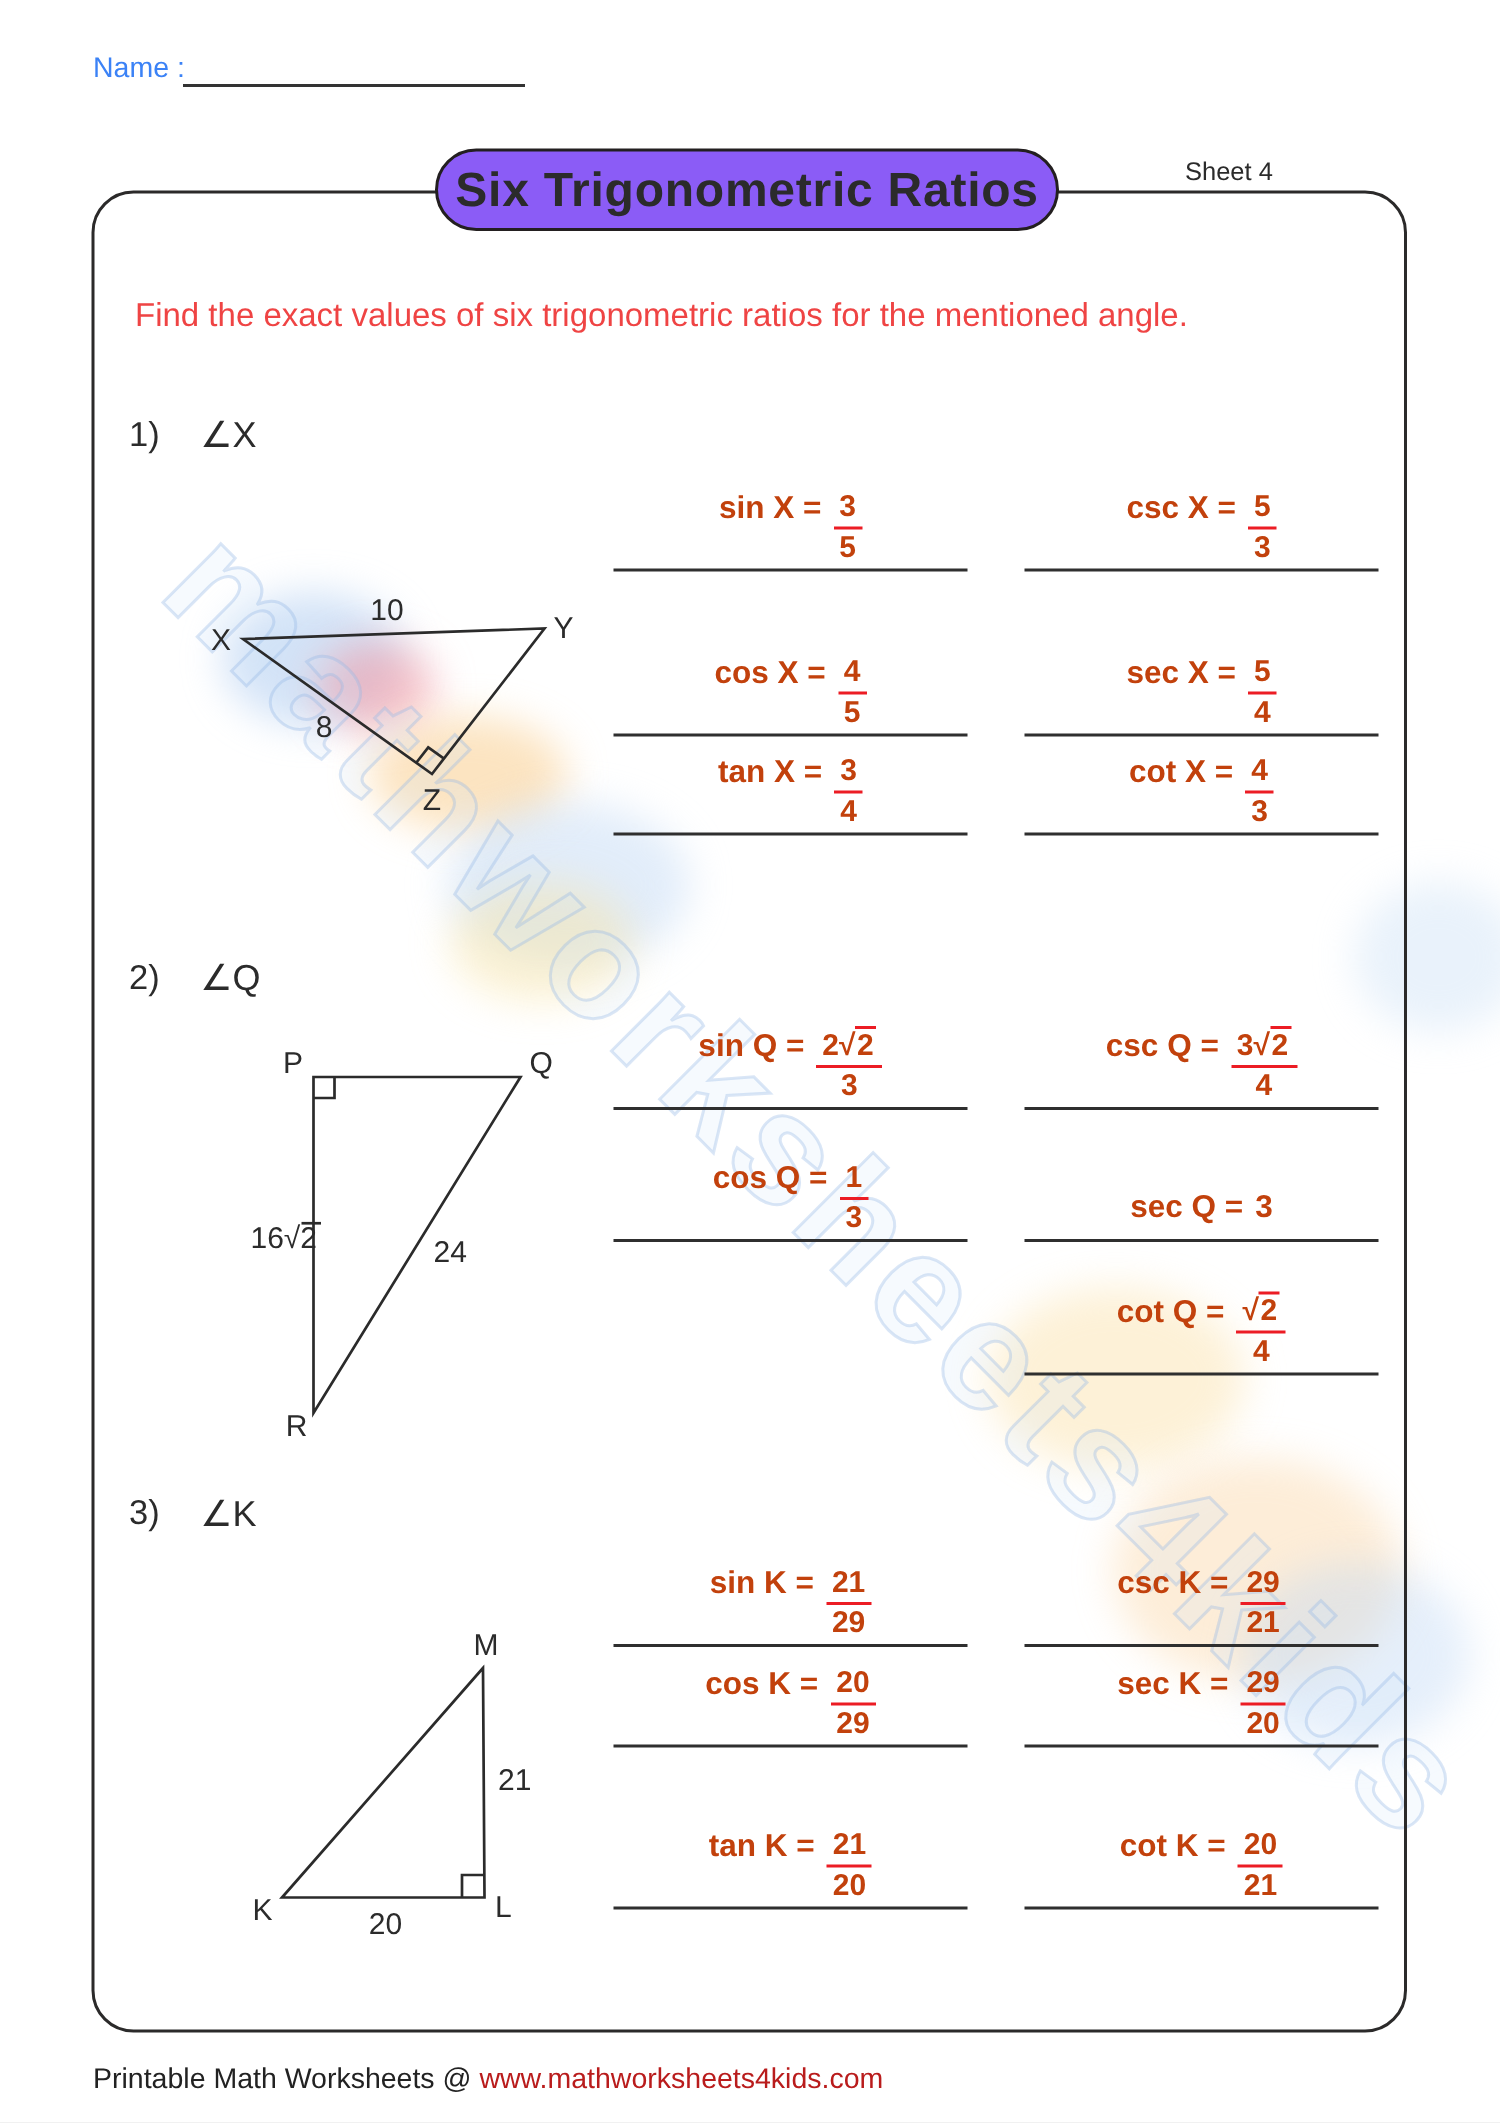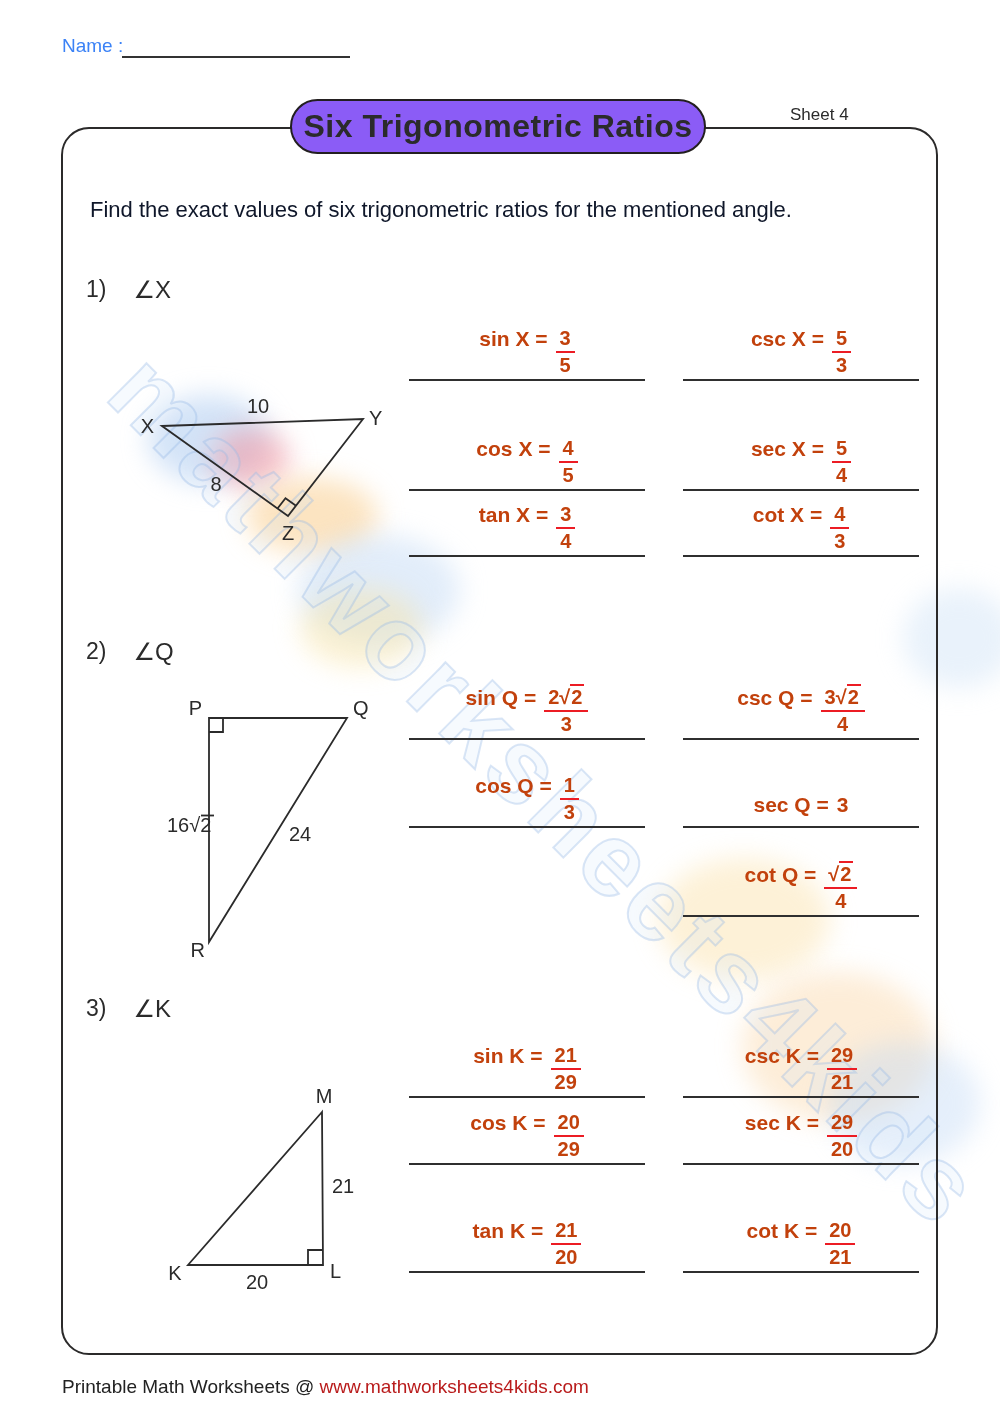--- a/index.html
+++ b/index.html
@@ -38,21 +38,21 @@
              font-size:24px; font-weight:bold; }
   .sheet   { left:790px; top:105px; font-size:17px; }
   .titlebox{
     left:290px; top:99px; width:416px; height:55px; background:#8b5cf6;
     border:2.5px solid #231f20; border-radius:29px; z-index:2;
     display:flex; align-items:center; justify-content:center;
     font-size:32px; font-weight:bold; color:#2b2b2b; letter-spacing:0.5px;
   }
   .mainbox { left:61px; top:127px; width:877px; height:1228px;
              border:2px solid #2b2a2a; border-radius:28px; z-index:1; }
-  .instruction { left:90px; top:197px; font-size:22px; color:#0f172a; }
+  .instruction { left:90px; top:197px; font-size:22px; color:#ef4444; }
 
   
   .phead { left:86px; display:flex; gap:27px; font-size:23px; color:#2b2b2b; }
   .phead .ang { font-size:24px; }
   .ph1 { top:276px; } .ph2 { top:638px; } .ph3 { top:995px; }
 
   
   svg.tri { position:absolute; z-index:1; overflow:visible; }
   svg.tri path, svg.tri polyline, svg.tri line { fill:none; stroke:#2b2b2b; stroke-width:1.8px; }
   svg.tri text { font-family:"Liberation Sans","DejaVu Sans",sans-serif;

